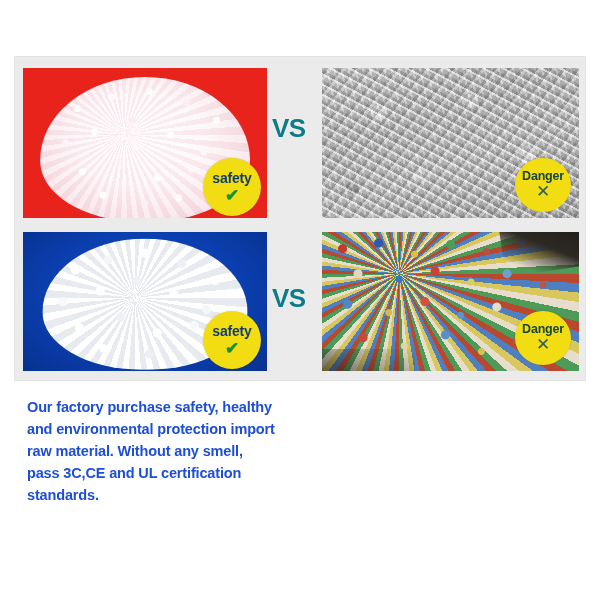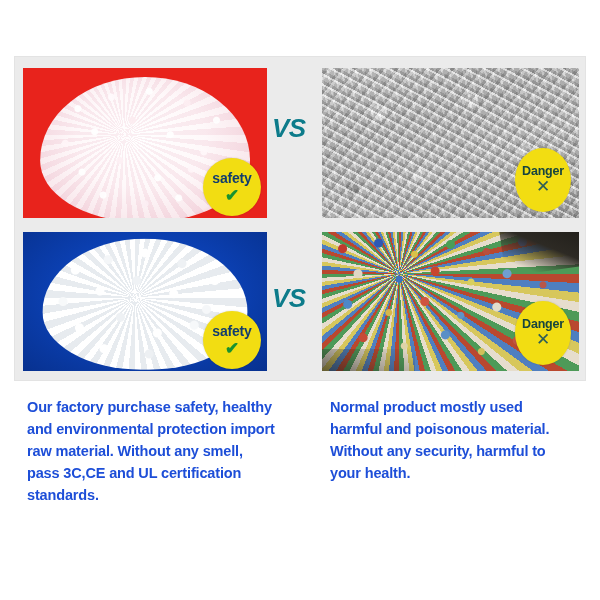--- a/index.html
+++ b/index.html
@@ -195,21 +195,21 @@
   .badge-safety {
     right: 6px;
     bottom: 2px;
     width: 58px;
     height: 58px;
   }
   .badge-danger {
     right: 8px;
     bottom: 6px;
     width: 56px;
-    height: 64px;
+    height: 54px;
   }
   .badge-label {
     font-weight: 700;
     letter-spacing: -.2px;
   }
   .badge-safety .badge-label {
     font-size: 14px;
     color: #123c6e;
     margin-bottom: 2px;
   }
@@ -232,21 +232,20 @@
   }
 
   
   .vs {
     position: absolute;
     font-size: 26px;
     font-weight: 700;
     color: #0d7b8a;
     letter-spacing: -.5px;
     text-shadow: 0 0 1px rgba(255,255,255,.9);
-    font-style: italic;
   }
   .vs-top    { left: 272px; top: 113px; }
   .vs-bottom { left: 272px; top: 283px; }
 
   
   .caption {
     position: absolute;
     font-size: 14.5px;
     font-weight: 700;
     color: #1d4ed8;
@@ -301,15 +300,14 @@
         <span class="mark-cross">✕</span>
       </div>
     </div>
 
   </div>
 
   <div class="vs vs-top">VS</div>
   <div class="vs vs-bottom">VS</div>
 
   <div class="caption cap-left">Our factory purchase safety, healthy and environmental protection import raw material. Without any smell, pass 3C,CE and UL certification standards.</div>
-  <div class="caption cap-right">Normal product mostly used harmful and poisonous material. Without any security, harmful to your health.</div>
 
 </div>
 
 </body></html>

